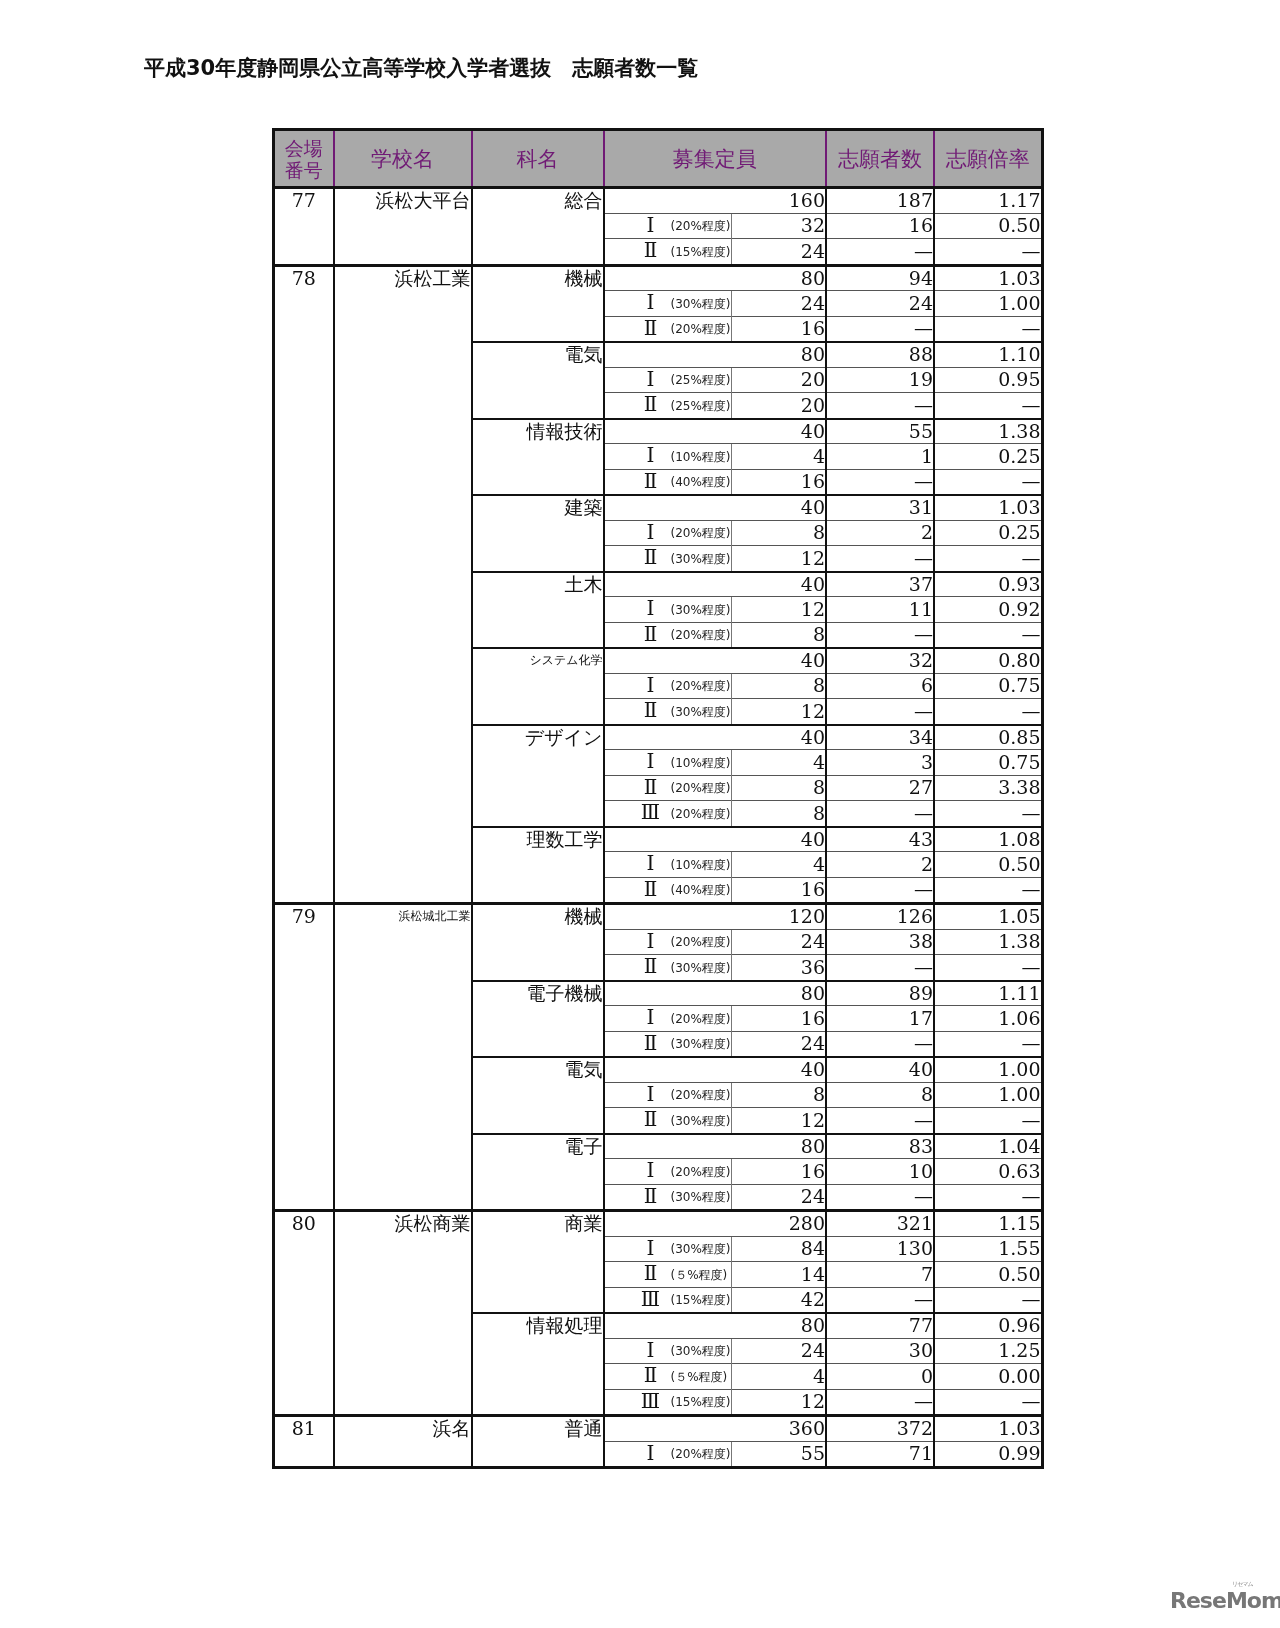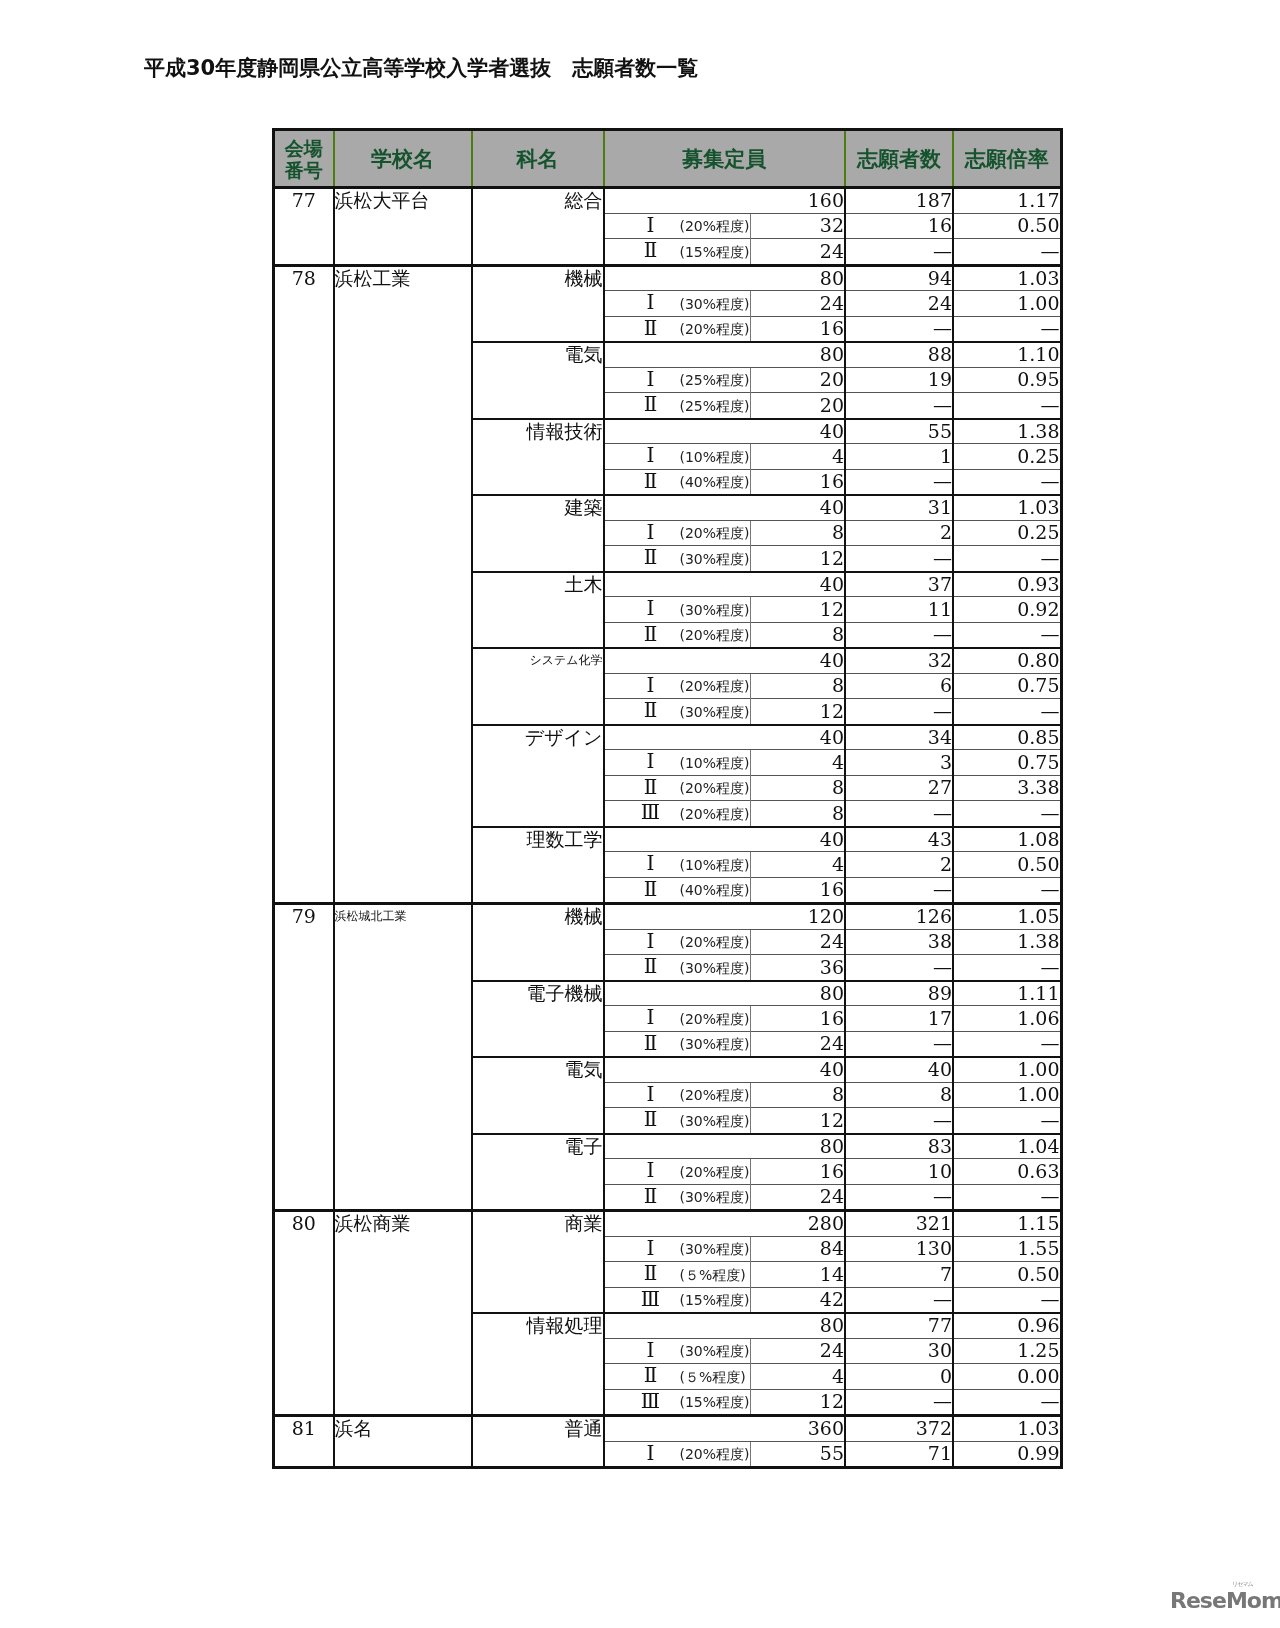--- a/index.html
+++ b/index.html
@@ -3,32 +3,32 @@
 <meta charset="utf-8">
 <style>
   html, body { margin: 0; padding: 0; background: #ffffff; }
   body { width: 1280px; height: 1628px; position: relative; overflow: hidden;
          font-family: "DejaVu Serif", "Liberation Serif", serif; color: #111; }
   .title { position: absolute; left: 118px; top: 54px; font-family: "DejaVu Sans", "Liberation Sans", sans-serif;
            font-size: 21px; font-weight: bold; letter-spacing: 0px; color: #111; white-space: pre; margin-left: 26px; }
   table.main { position: absolute; left: 272px; top: 128px; border-collapse: collapse;
                border: 3px solid #111; table-layout: fixed; }
   table.main td, table.main th { padding: 0; margin: 0; overflow: hidden; white-space: nowrap; }
-  th { background: #a9a9a9; font-weight: bold; font-size: 21px; height: 55px;
-       border: 2px solid #4d7c0f; text-align: center; line-height: 24px; color: #14532d; }
+  th { background: #a9a9a9; font-weight: normal; font-size: 21px; height: 55px;
+       border: 2px solid #701a75; text-align: center; line-height: 24px; color: #701a75; }
   th.kaijo { font-size: 19px; line-height: 22px; }
   td { height: 23.5px; font-size: 19px; line-height: 23px; }
   td.num { text-align: center; vertical-align: top; border-left: 2px solid #111; border-right: 2px solid #111; }
-  td.school { text-align: left; vertical-align: top; padding-left: 4px; border-right: 2px solid #111; }
+  td.school { text-align: right; vertical-align: top; padding-left: 4px; border-right: 2px solid #111; }
   td.subject { text-align: right; vertical-align: top; padding-left: 4px; border-right: 2px solid #111; }
   td.sub-small { font-size: 12px; }
   td.cap-total { text-align: right; padding-right: 8px; border-bottom: 1px solid #555; }
   td.sel { text-align: left; border-top: 1px solid #555; border-right: 1px solid #777; }
   td.sel .roman { display: inline-block; width: 28px; text-align: center; margin-left: 32px; font-size: 20px; }
-  td.sel .pct { font-size: 14px; font-family: "DejaVu Sans", sans-serif; color: #222; margin-left: 15px; vertical-align: middle; }
+  td.sel .pct { font-size: 12px; font-family: "DejaVu Sans", sans-serif; color: #222; margin-left: 6px; vertical-align: middle; }
   td.cap-sub { text-align: right; padding-right: 8px; border-top: 1px solid #555; }
   td.app, td.ratio { text-align: right; padding-right: 12px; border-left: 2px solid #111; border-top: 1px solid #555; }
   td.ratio { padding-right: 10px; }
   td.cap-col-end { border-right: 2px solid #111; }
   tr.group-start td.gcell { border-top: 2px solid #111; }
   tr.school-start td { border-top: 3px solid #111 !important; }
   .logo { position: absolute; left: 1170px; top: 1588px; font-family: "DejaVu Sans", sans-serif;
           font-weight: bold; font-size: 22px; color: #777; letter-spacing: -1px; }
   .logo small { position: absolute; left: 62px; top: -8px; font-size: 6px; color: #888; font-weight: normal; }
 </style>

